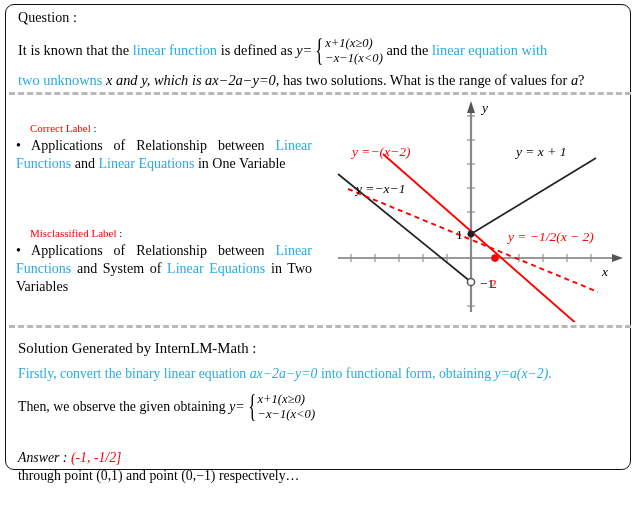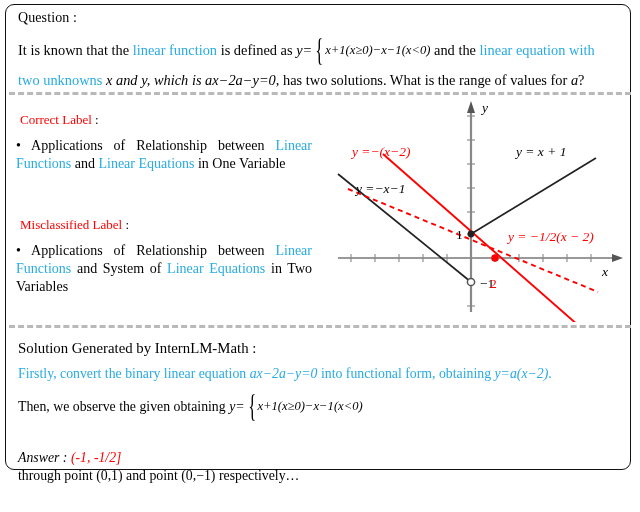--- a/index.html
+++ b/index.html
@@ -46,26 +46,26 @@
 
   
   .pw{display:inline-flex;align-items:center;vertical-align:middle;position:relative;top:-1px;}
   .pw .brace{
     font-size:31px;line-height:1;
     transform:scaleX(.55);
     display:inline-block;
     margin-right:-2px;
     font-family:"Liberation Serif", serif;
   }
-  .pw .rows{display:inline-flex;flex-direction:row;font-size:12.6px;line-height:1.18;}
+  .pw .rows{display:inline-flex;flex-direction:column;font-size:12.6px;line-height:1.18;}
   .pw .rows span{white-space:nowrap;}
 
   
   .labelcol{position:absolute;left:16px;top:100px;width:300px;}
-  .lbl-head{font-size:13px;margin:4px;}
+  .lbl-head{font-size:11px;margin:14px;}
   .lbl-body{
     font-size:14px;line-height:1.28;
     text-align:justify;text-align-last:left;
     margin:6px 16px 0 0;
   }
   #correct-head{position:absolute;left:0;top:8px;}
   #correct-body{position:absolute;left:0;top:31px;width:296px;}
   #mis-head{position:absolute;left:0;top:113px;}
   #mis-body{position:absolute;left:0;top:136px;width:296px;}
 

